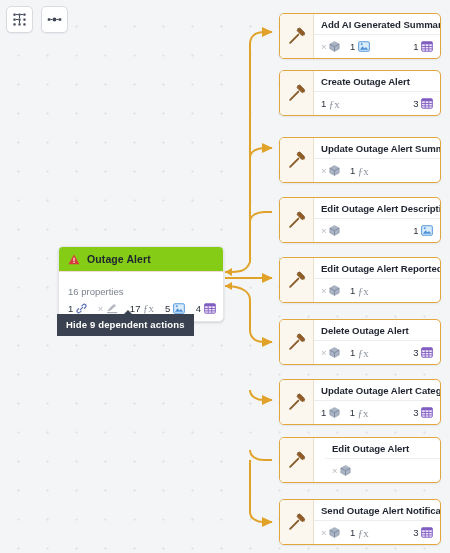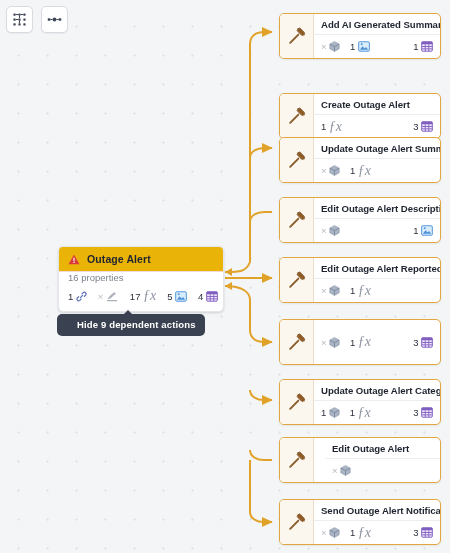--- a/index.html
+++ b/index.html
@@ -58,36 +58,36 @@
     top: 246px;
     width: 166px;
     background: #ffffff;
     border: 1px solid #e4e6ea;
     border-radius: 5px;
     box-shadow: 0 1px 3px rgba(16,24,40,.10), 0 1px 2px rgba(16,24,40,.06);
     z-index: 20;
     overflow: hidden;
   }
   .source-head {
-    background: #eab308;
+    background: #84cc16;
     padding: 6px 9px 6px 9px;
     display: flex;
     align-items: center;
     gap: 7px;
     border-bottom: 1px solid #f3dada;
   }
   .source-title {
     font-size: 10.5px;
     font-weight: bold;
     color: #1f2430;
     letter-spacing: .1px;
     white-space: nowrap;
   }
   .source-body {
-    padding: 0 9px 4px 9px;
+    padding: 14px 9px 4px 9px;
   }
   .props-text {
     font-size: 9.5px;
     color: #7c828d;
     margin-bottom: 5px;
   }
   .stat-row {
     display: flex;
     align-items: center;
     gap: 0;
@@ -100,36 +100,35 @@
     font-size: 9.5px;
     color: #2b303b;
     margin-right: 11px;
     white-space: nowrap;
   }
   .stat.muted { color: #b4b9c2; }
   .stat:last-child { margin-right: 0; }
   .stat .num { font-size: 9.5px; }
   .fx {
     font-family: "Liberation Serif", serif;
-    font-style: italic;
     color: #8d93a0;
-    font-size: 14px;
+    font-size: 11px;
   }
 
   
   .tooltip {
     position: absolute;
     left: 57px;
     top: 314px;
     background: #3a4150;
     color: #ffffff;
     font-size: 9.5px;
     font-weight: bold;
-    padding: 5px 9px 6px 20px;
-    border-radius: 5px;
+    padding: 5px 9px 6px 9px;
+    border-radius: 0;
     z-index: 30;
     white-space: nowrap;
     letter-spacing: .15px;
   }
   .tooltip::before {
     content: "";
     position: absolute;
     top: -4px;
     left: 66px;
     width: 0; height: 0;
@@ -399,21 +398,21 @@
                   <line x1="0.7" y1="9.3" x2="13.3" y2="9.3"></line>
                   <line x1="4.9" y1="3.9" x2="4.9" y2="12.1"></line>
                   <line x1="9.1" y1="3.9" x2="9.1" y2="12.1"></line>
                 </g>
               </svg>
             </span>
           </span>
         </div>
       </div>
     </div>
-    <div class="card" style="top: 93px;">
+    <div class="card" style="top: 70px;">
       <div class="card-icon">
         <span class="ico">
           <svg width="20" height="20" viewBox="0 0 22 22">
             <g stroke="#8a5b2b" stroke-width="2.1" stroke-linecap="round" fill="none">
               <line x1="3.5" y1="18.5" x2="12.5" y2="9.5"></line>
             </g>
             <g fill="#9c6427" stroke="#7d4f1f" stroke-width="0.8">
               <rect x="11.0" y="4.2" width="8.6" height="4.3" rx="1.1" transform="rotate(45 15.3 6.35)"></rect>
             </g>
             <g stroke="#8a5b2b" stroke-width="1.9" stroke-linecap="round">
@@ -575,20 +574,21 @@
             <g fill="#9c6427" stroke="#7d4f1f" stroke-width="0.8">
               <rect x="11.0" y="4.2" width="8.6" height="4.3" rx="1.1" transform="rotate(45 15.3 6.35)"></rect>
             </g>
             <g stroke="#8a5b2b" stroke-width="1.9" stroke-linecap="round">
               <line x1="12.4" y1="3.2" x2="18.6" y2="9.4"></line>
             </g>
           </svg>
         </span>
       </div>
       <div class="card-main">
+        <div class="card-title">Delete Outage Alert</div>
         <div class="card-stats">
           <span class="stat muted">
             <span class="num">×</span>
             <span class="ico">
               <svg width="11" height="11" viewBox="0 0 14 14">
                 <path d="M7 0.8 L12.9 4.0 L12.9 10.0 L7 13.2 L1.1 10.0 L1.1 4.0 Z" fill="#aab4c4" stroke="#8d99ad" stroke-width="0.9" stroke-linejoin="round"></path>
                 <path d="M1.1 4.0 L7 7.2 L12.9 4.0" fill="none" stroke="#6f7c90" stroke-width="0.9"></path>
                 <path d="M7 7.2 L7 13.2" fill="none" stroke="#6f7c90" stroke-width="0.9"></path>
               </svg>
             </span>

